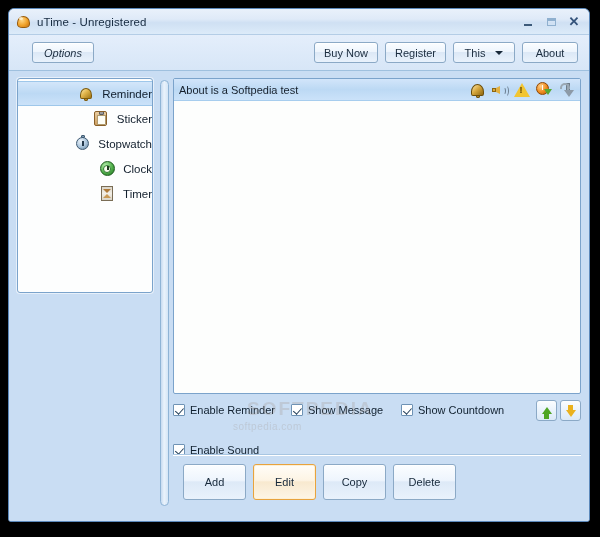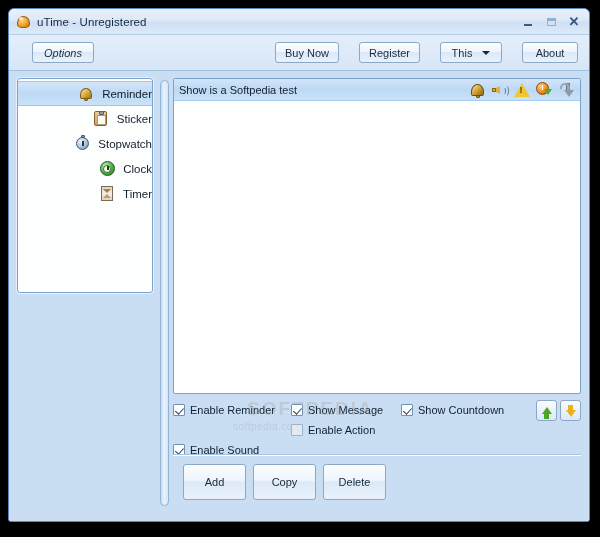--- a/index.html
+++ b/index.html
@@ -104,21 +104,21 @@
     align-items: center;
     padding: 0 11px;
     box-sizing: border-box;
     border-bottom: 1px solid #9fc0de;
   }
   #toolbar-spacer { flex: 1 1 auto; }
   .tbtn {
     height: 21px;
     min-width: 56px;
     padding: 0 9px;
-    margin-left: 20px;
+    margin-left: 7px;
     background: linear-gradient(to bottom, #fbfdff 0%, #eef5fd 45%, #dce8f6 50%, #e9f2fc 100%);
     border: 1px solid #8ba9c6;
     border-radius: 3px;
     font-size: 11px;
     color: #1b2c3e;
     display: flex;
     align-items: center;
     justify-content: center;
     box-sizing: border-box;
     box-shadow: inset 0 1px 0 #ffffff;
@@ -723,21 +723,21 @@
 
 
     </div>
 
     <div id="splitter"></div>
 
     <div id="content">
 
       <div id="list-panel">
         <div id="list-row">
-          <span id="list-row-label">Show is a Softpedia test</span>
+          <span id="list-row-label">About is a Softpedia test</span>
           <span id="list-row-spacer"></span>
           <span id="row-icons">
             <span class="row-ico">
                 <span class="ri-bell"></span>
               </span>
             <span class="row-ico">
               <span class="ri-speaker">
                   <span class="cone"></span>
                   <span class="box"></span>
                   <span class="w1"></span>
@@ -781,39 +781,36 @@
             <span class="box"></span>
             <span>Show Countdown</span>
           </label>
         </div>
 
         <div class="cb-row">
           <label class="cb checked" id="cb-enable-sound">
             <span class="box"></span>
             <span>Enable Sound</span>
           </label>
-          <label class="cb disabled" id="cb-enable-action">
-            <span class="box"></span>
-            <span>Enable Action</span>
-          </label>
         </div>
 
         <div id="reorder-buttons">
           <div class="arrow-btn">
               <span class="arrow-up"></span>
             </div>
           <div class="arrow-btn">
               <span class="arrow-down"></span>
             </div>
         </div>
       </div>
 
       <div id="divider"></div>
 
       <div id="action-buttons">
         <div class="abtn">Add</div>
+        <div class="abtn focused">Edit</div>
         <div class="abtn">Copy</div>
         <div class="abtn">Delete</div>
       </div>
 
     </div>
   </div>
 </div>
 
 </body></html>

